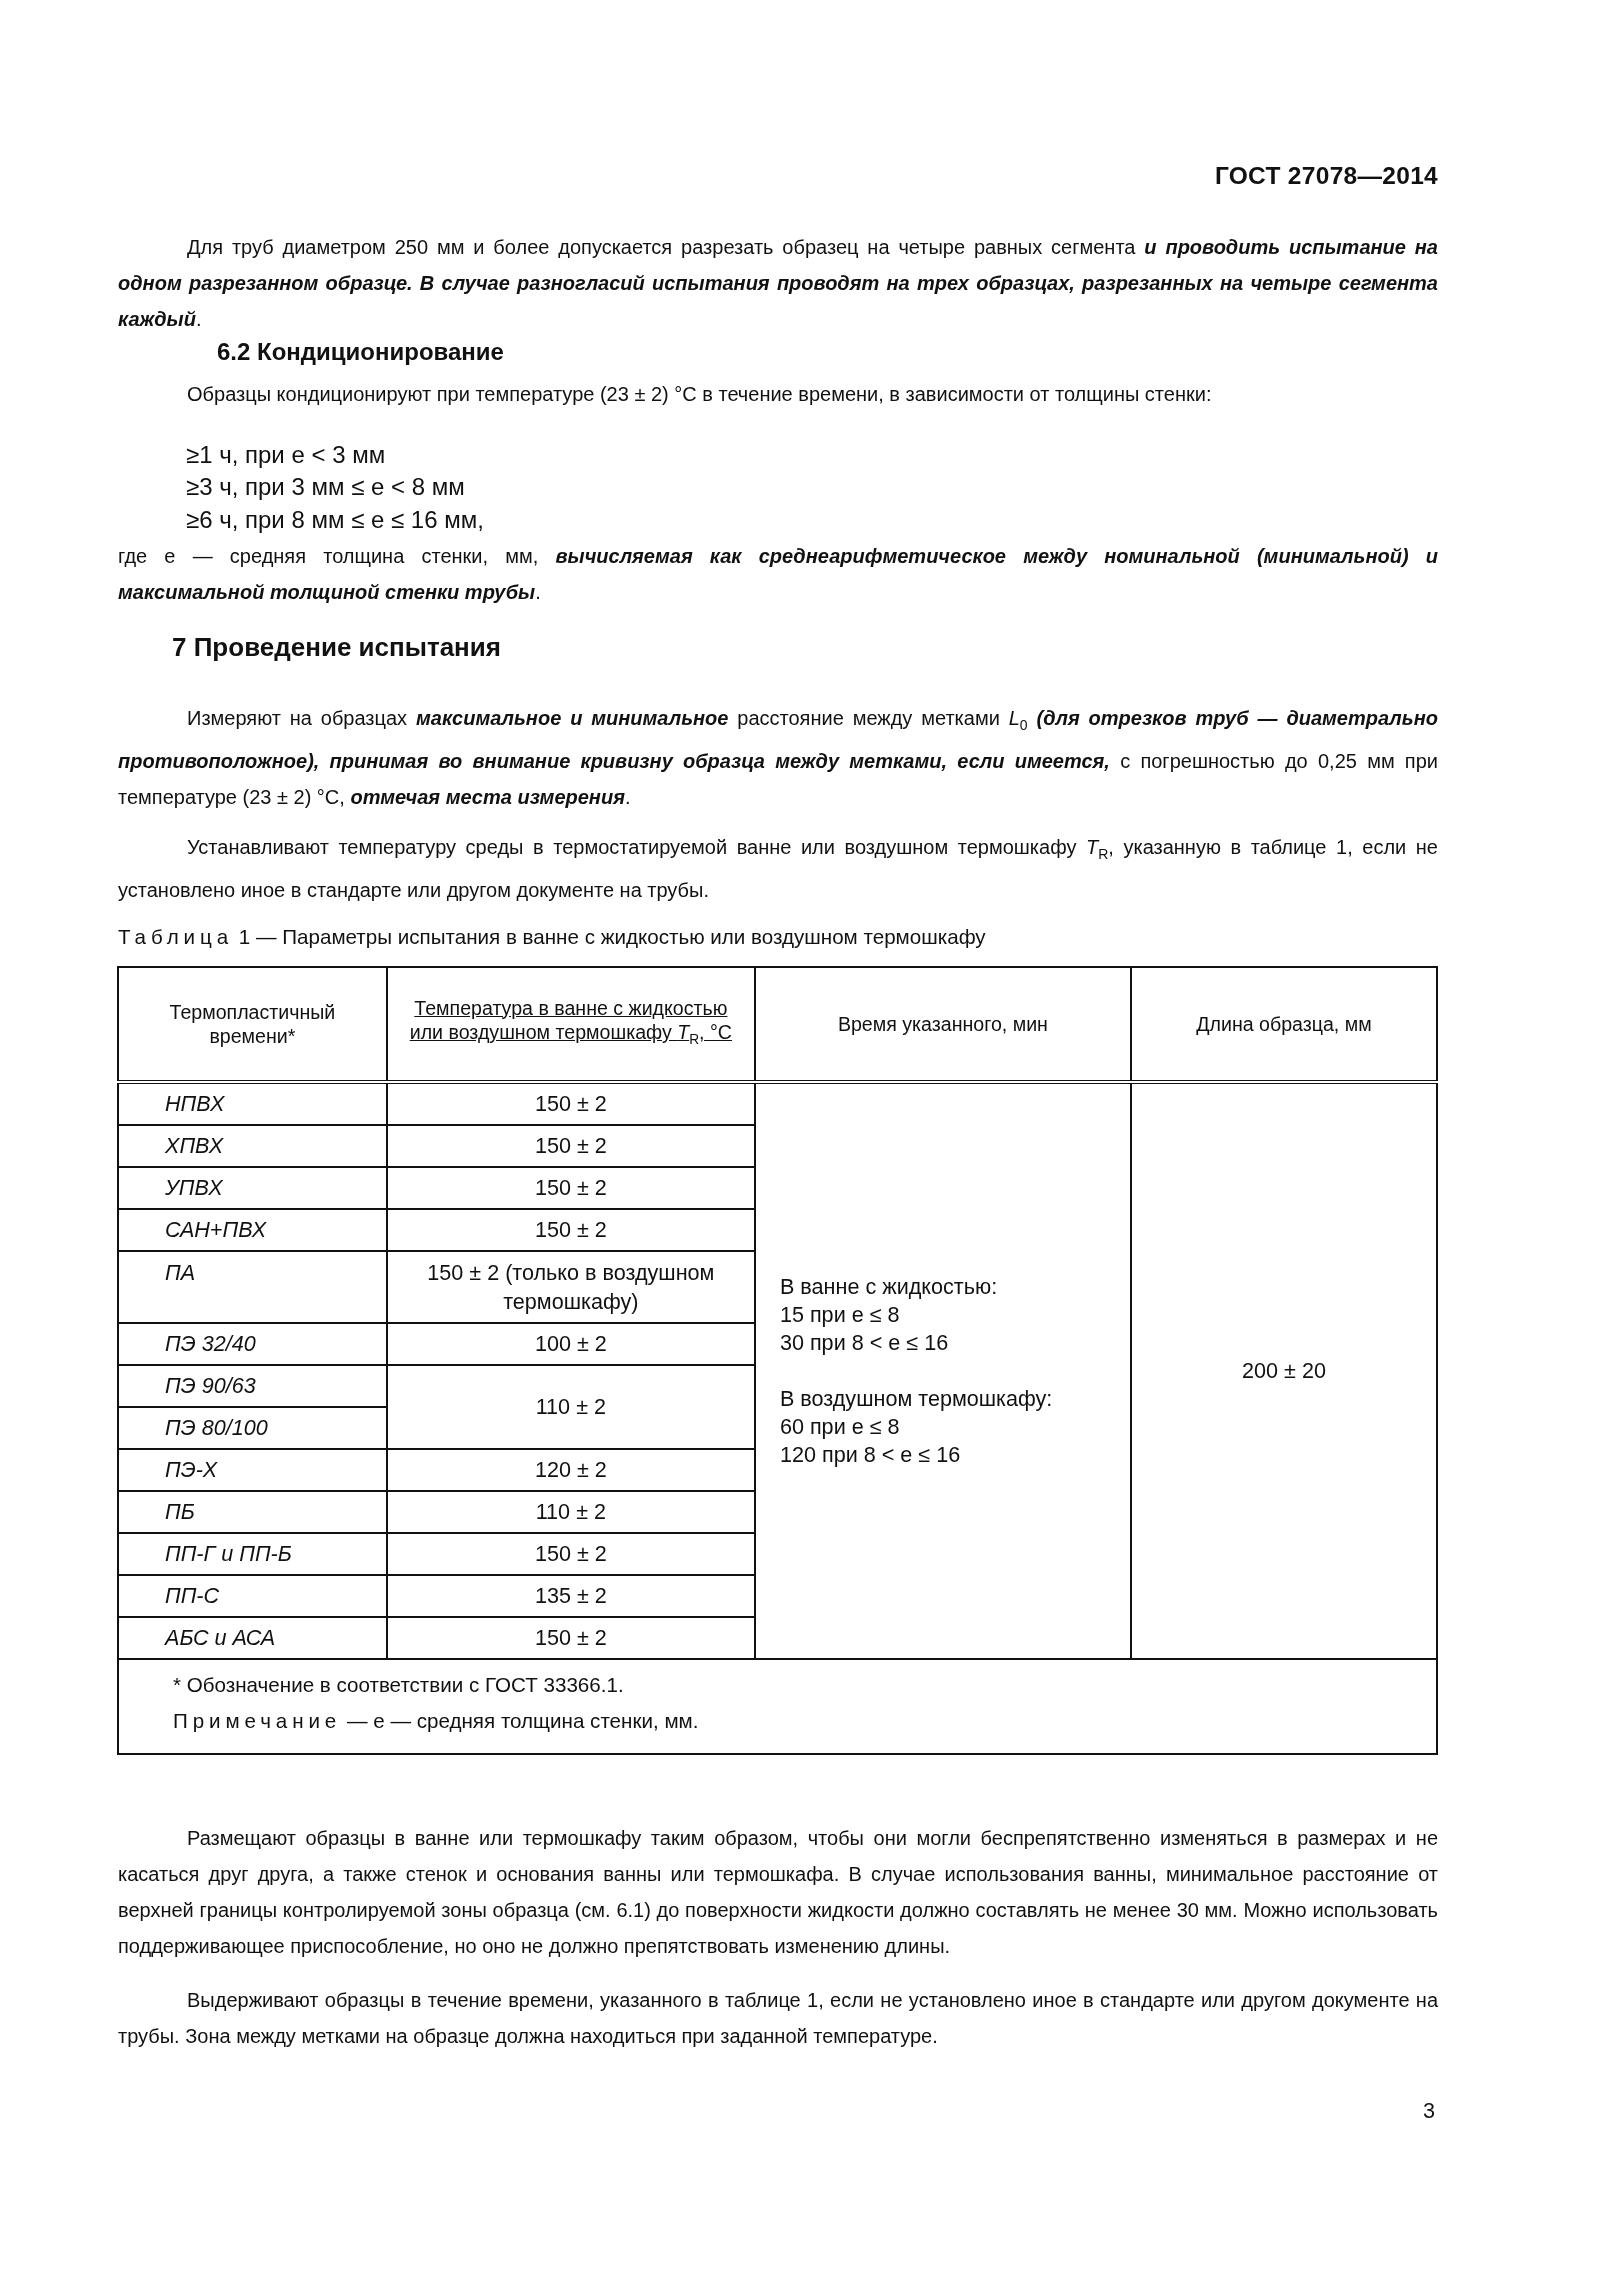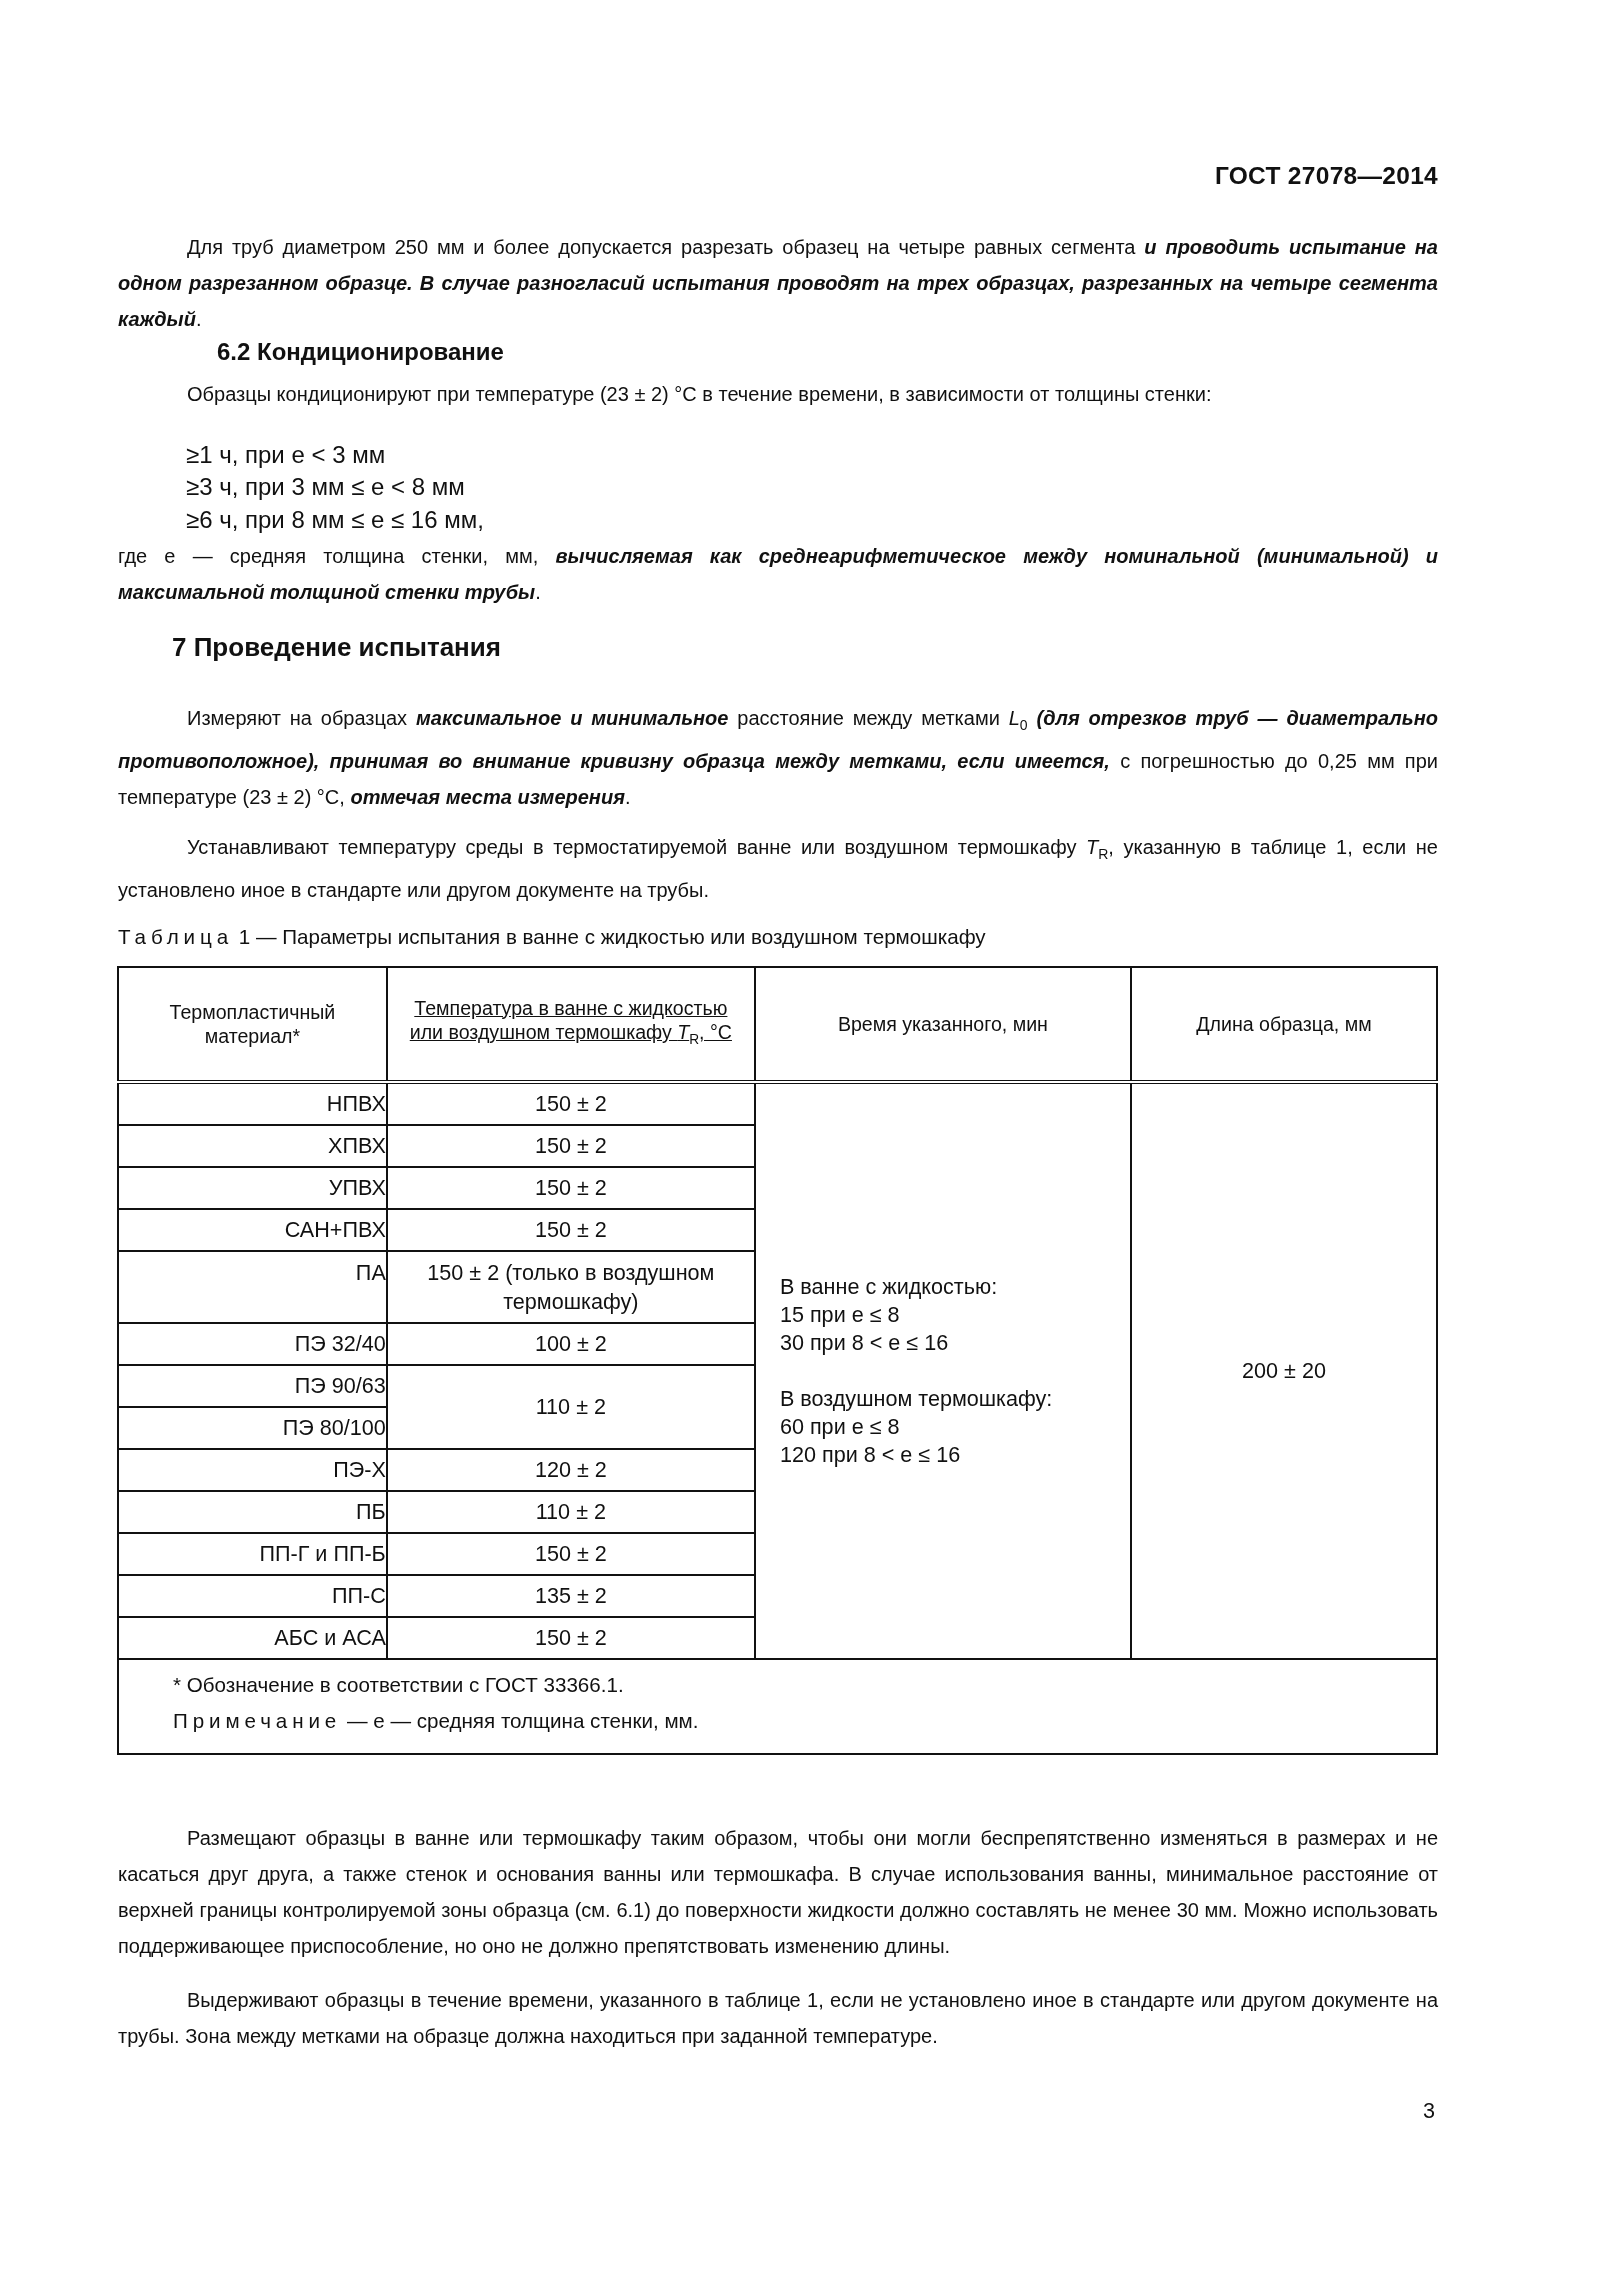--- a/index.html
+++ b/index.html
@@ -12,21 +12,21 @@
   .it { font-style: italic; }
   .h2 { position: absolute; left: 186px; font-size: 24px; font-weight: bold; margin-left: 31px; }
   .h1 { position: absolute; left: 172px; font-size: 26px; font-weight: bold; }
   .list-line { position: absolute; left: 186px; font-size: 24px; }
   .caption { position: absolute; left: 118px; top: 925px; font-size: 20.6px; }
   .caption .sp { letter-spacing: 4.9px; }
   table.t { position: absolute; left: 117px; top: 966px; width: 1321px; border-collapse: collapse; font-size: 21.6px; }
   table.t td, table.t th { border: 2px solid #111; padding: 0; }
   table.t th { font-weight: normal; font-size: 19.6px; height: 112px; text-align: center; line-height: 24.5px; }
   table.t thead tr th { border-bottom: 4.9px double #111; }
-  table.t td.mat { padding-left: 78px; height: 40px; text-align: right; vertical-align: middle; }
+  table.t td.mat { padding-left: 46px; height: 40px; text-align: left; vertical-align: middle; font-style: italic; }
   table.t td.tmp { text-align: center; vertical-align: middle; }
   table.t td.time { vertical-align: middle; padding-left: 24px; line-height: 28px; font-size: 21.6px; }
   table.t td.len { text-align: center; vertical-align: middle; }
   table.t td.foot { padding: 9.8px 0 9.8px 54px; line-height: 29px; height: 74px; vertical-align: top; font-size: 20.6px; }
   .sp2 { letter-spacing: 4.9px; }
   .pagenum { position: absolute; top: 2098px; left: 1423px; font-size: 21.6px; }
   sub { font-size: 70%; vertical-align: -4.9px; }
 </style>
 </head>
 <body>
@@ -55,21 +55,21 @@
 
 <table class="t">
   <colgroup>
     <col style="width:269px">
       <col style="width:369px">
       <col style="width:377px">
       <col style="width:307px">
   </colgroup>
   <thead>
     <tr>
-      <th style="padding:0 29px;">Термопластичный материал*</th>
+      <th style="padding:0 29px;">Термопластичный времени*</th>
       <th style="padding:0 7.8px;text-decoration:underline;"><span>Температура в ванне с жидкостью или воздушном термошкафу </span><span class="it">T</span><sub>R</sub><span>, °С</span></th>
       <th>Время указанного, мин</th>
       <th>Длина образца, мм</th>
     </tr>
   </thead>
   <tbody>
     <tr>
       <td class="mat">НПВХ</td>
       <td class="tmp">150 ± 2</td>
       <td class="time" rowspan="13">

